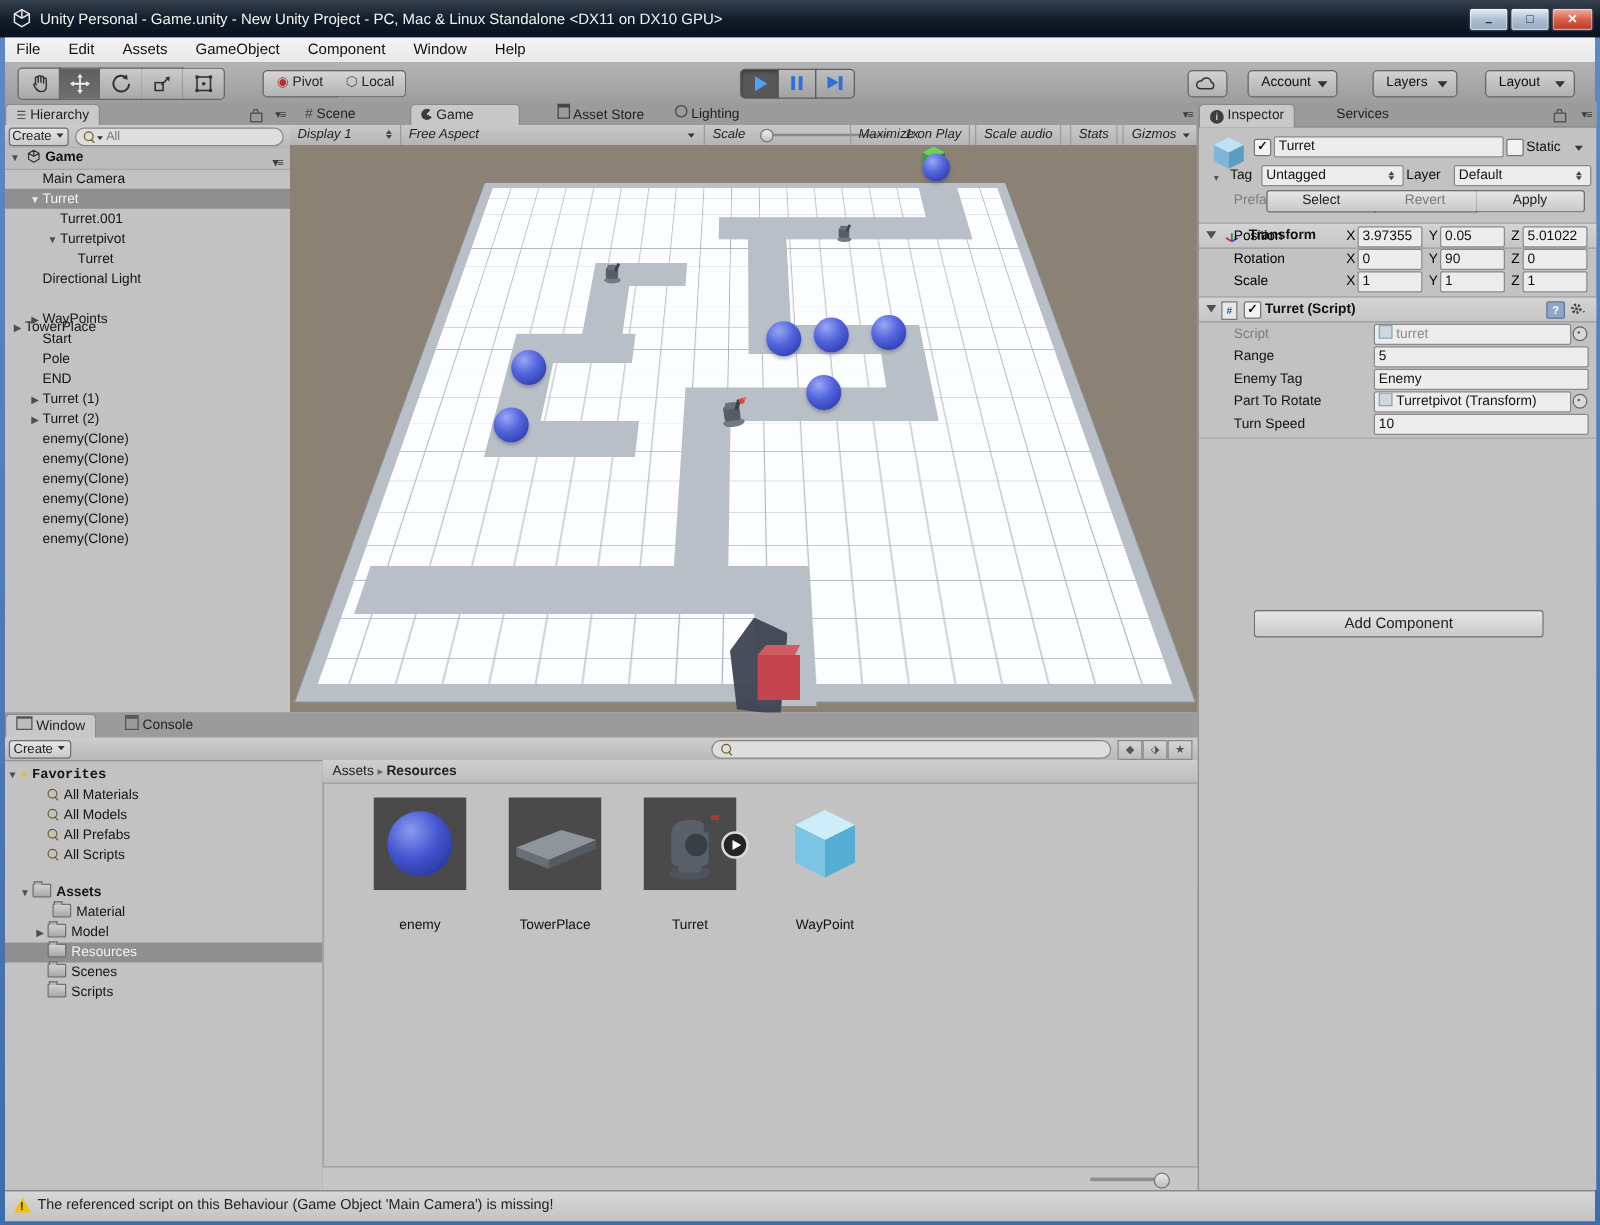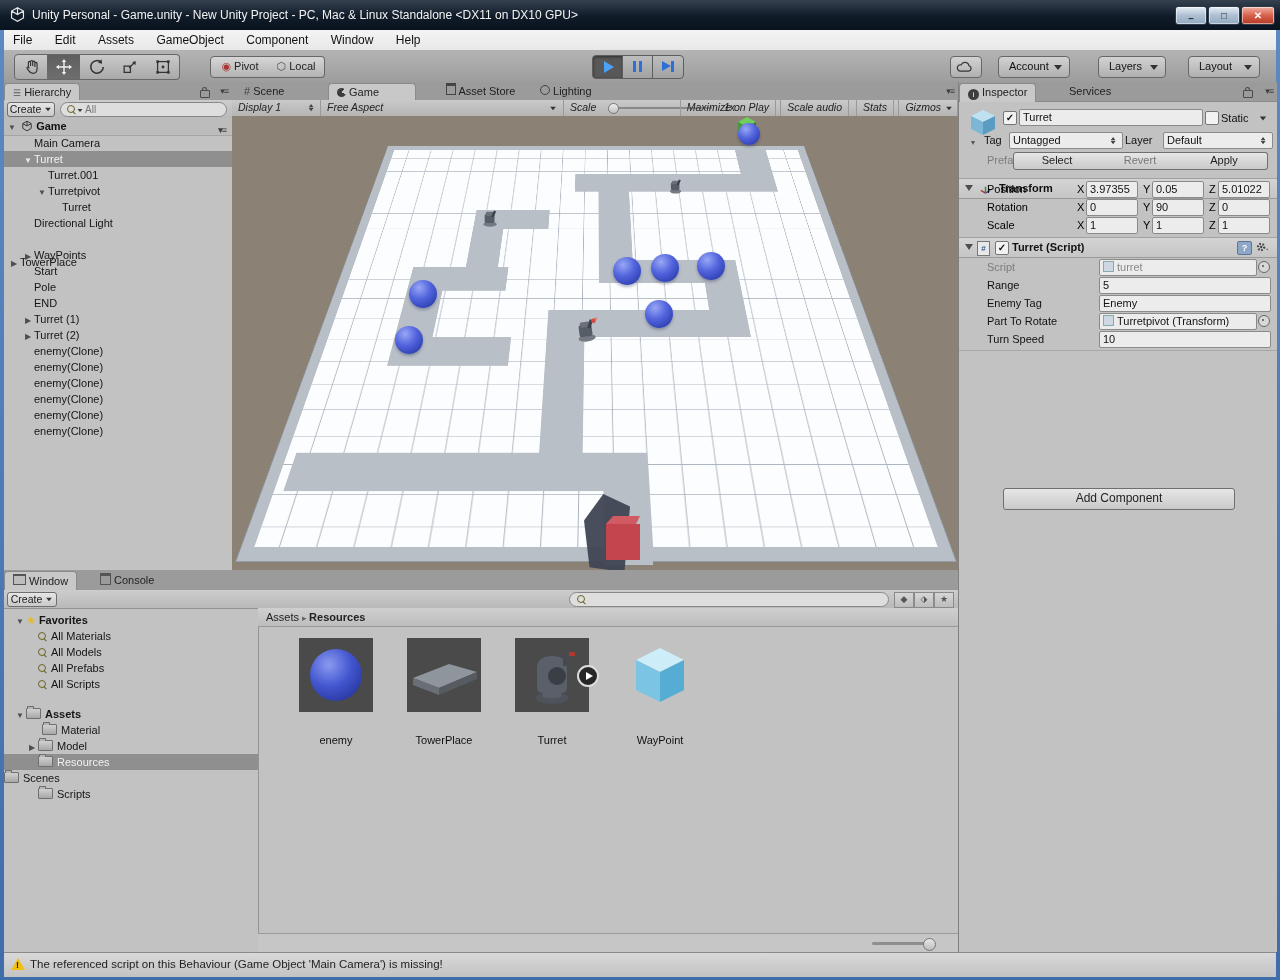--- a/index.html
+++ b/index.html
@@ -460,30 +460,30 @@
     <div id="p-toolbar">
       <div class="btn" id="p-create"><span>Create</span> <span class="caret" style="transform:scale(.7);vertical-align:1px"></span></div>
       <div id="p-search">
           <span class="mag" style="left:7px;top:2px"></span>
         </div>
       <div class="p-icobtn" style="left:890px">◆</div>
       <div class="p-icobtn" style="left:910px">⬗</div>
       <div class="p-icobtn" style="left:930px">★</div>
     </div>
     <div id="p-tree">
-        <div class="prow" style="top: 4px; padding-left: 10px;"><span class="tree-arrow" style="margin-left:0">▼</span><span class="star">★</span><span class="bold">Favorites</span></div>
+        <div class="prow" style="top: 4px;  font-family: Liberation Mono, monospace;"><span class="tree-arrow" style="margin-left:0">▼</span><span class="star">★</span><span class="bold">Favorites</span></div>
         <div class="prow" style="top: 20px; padding-left: 34px;"><span class="magy"><span class="mag" style="left:0;top:0"></span></span>All Materials</div>
         <div class="prow" style="top: 36px; padding-left: 34px;"><span class="magy"><span class="mag" style="left:0;top:0"></span></span>All Models</div>
         <div class="prow" style="top: 52px; padding-left: 34px;"><span class="magy"><span class="mag" style="left:0;top:0"></span></span>All Prefabs</div>
         <div class="prow" style="top: 68px; padding-left: 34px;"><span class="magy"><span class="mag" style="left:0;top:0"></span></span>All Scripts</div>
         <div class="prow" style="top: 98px; padding-left: 10px;"><span class="tree-arrow" style="margin-left:0">▼</span><span class="foldersm"></span><span class="bold">Assets</span></div>
         <div class="prow" style="top: 114px; padding-left: 38px;"><span class="foldersm"></span>Material</div>
         <div class="prow" style="top: 130px; padding-left: 34px;"><span class="tree-arrow">▶</span><span class="foldersm"></span>Model</div>
         <div class="prow selected" style="top: 146px; padding-left: 34px;"><span class="foldersm"></span>Resources</div>
-        <div class="prow" style="top: 162px; "><span class="foldersm"></span>Scenes</div>
+        <div class="prow" style="top: 162px; padding-left: 34px;"><span class="foldersm"></span>Scenes</div>
         <div class="prow" style="top: 178px; padding-left: 34px;"><span class="foldersm"></span>Scripts</div>
       </div>
     <div id="p-right">
       <div id="p-crumb">
         <span style="margin-left:8px">Assets</span>
         <span style="color:#666;font-size:9px"> ▸ </span>
         <span style="font-weight:bold">Resources</span>
       </div>
       <div id="p-grid">
           <div class="slot" style="left: 24px;">

